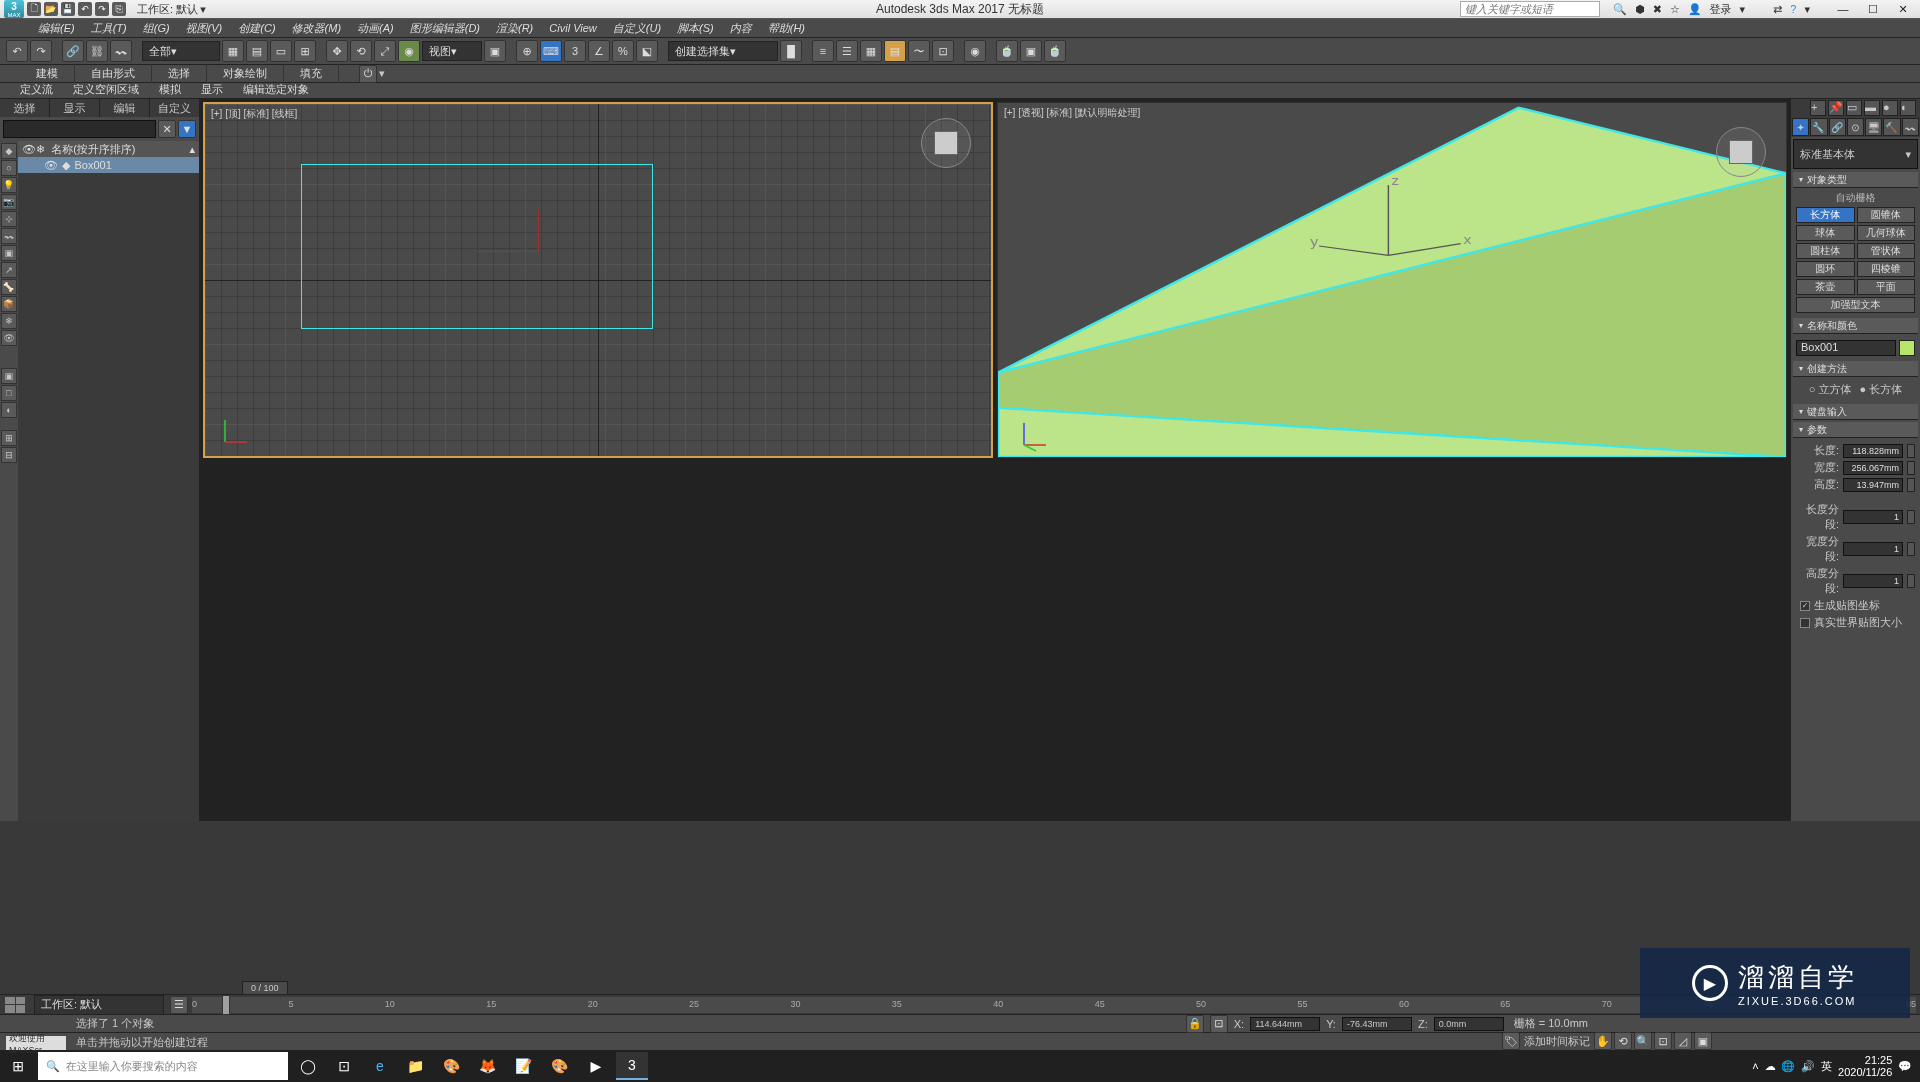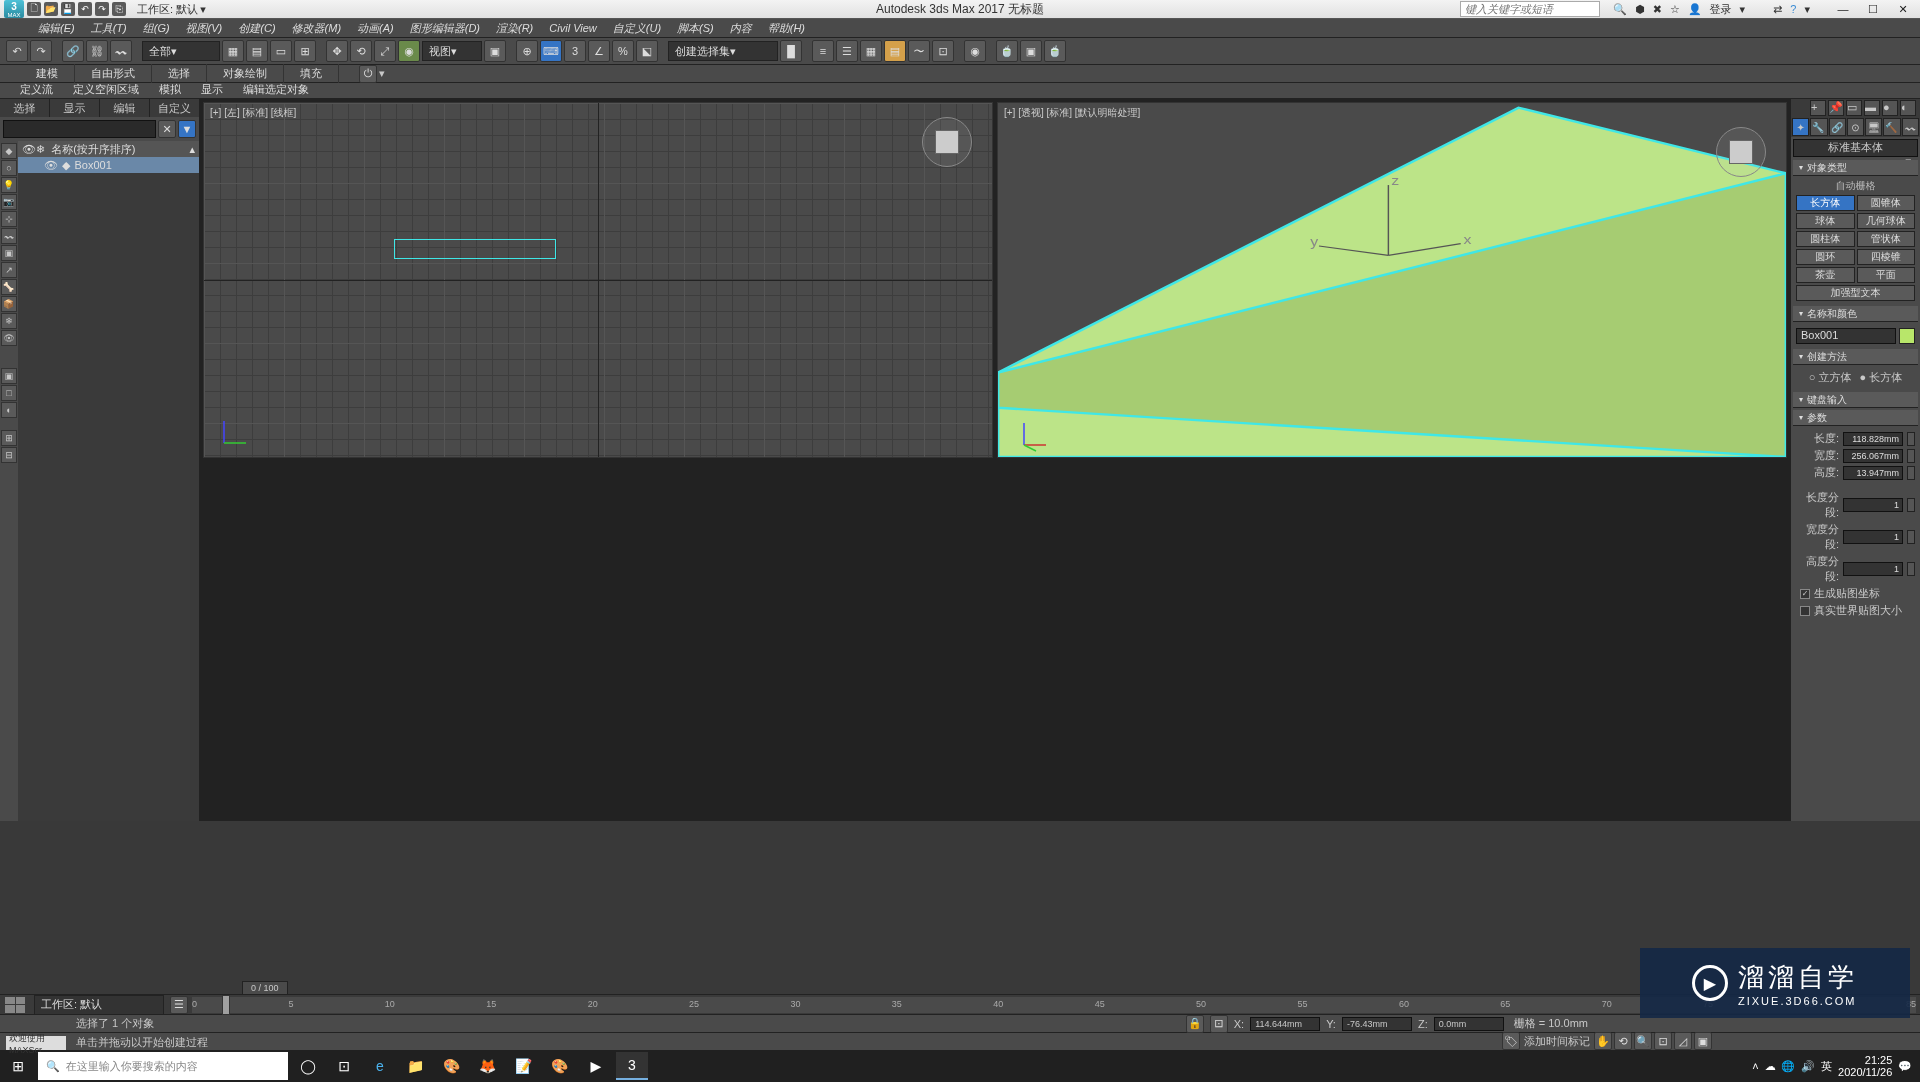--- a/index.html
+++ b/index.html
@@ -66,21 +66,21 @@
 .viewcube .cube { width: 24px; height: 24px; background: #ccc; border: 1px solid #666; }
 .persp-view { background: #4a4a4a; }
 
 
 .cmd-panel { width: 130px; background: #4a4a4a; border-left: 1px solid #222; display: flex; flex-direction: column; }
 .cmd-top-icons { height: 18px; background: #3a3a3a; display: flex; gap: 2px; justify-content: flex-end; padding: 1px 4px; }
 .cmd-top-icons .ci { width: 16px; height: 16px; background: #555; border: 1px solid #222; }
 .cmd-tabs { height: 20px; display: flex; gap: 1px; padding: 1px; background: #3a3a3a; }
 .cmd-tabs .ct { flex: 1; background: #555; border: 1px solid #222; display: flex; align-items: center; justify-content: center; font-size: 10px; }
 .cmd-tabs .ct.active { background: #3574c4; }
-.cmd-drop { height: 18px; background: #333; border: 1px solid #111; margin: 2px; display: flex; align-items: center; padding: 0 6px; flex-direction: column; }
+.cmd-drop { height: 18px; background: #333; border: 1px solid #111; margin: 2px; display: flex; align-items: center; padding: 14px 6px; }
 .rollout { margin: 1px 2px; }
 .rollout-header { height: 16px; background: #5a5a5a; border-bottom: 1px solid #222; display: flex; align-items: center; padding: 0 6px; color: #ddd; font-size: 10px; }
 .rollout-header::before { content: "▾"; margin-right: 4px; font-size: 8px; }
 .rollout-body { background: #4a4a4a; padding: 3px; }
 .auto-grid { height: 14px; text-align: center; font-size: 10px; color: #bbb; margin-bottom: 2px; }
 .prim-grid { display: grid; grid-template-columns: 1fr 1fr; gap: 2px; }
 .prim-btn { height: 16px; background: #5a5a5a; border: 1px solid #222; text-align: center; font-size: 10px; color: #ddd; line-height: 14px; }
 .prim-btn.active { background: #3574c4; color: #fff; }
 .name-row { display: flex; gap: 3px; align-items: center; margin-top: 3px; }
 .name-input { flex: 1; height: 16px; background: #333; border: 1px solid #111; color: #ddd; padding: 0 4px; }
@@ -290,38 +290,39 @@
             <span style="margin-right:4px">◆</span>
             <span>Box001</span>
           </div>
         </div>
       </div>
     </div>
   </div>
 
   <div class="viewports">
 
-
-
-    <div class="viewport">
+    <div class="viewport active">
       <div class="grid-bg"></div>
       <div class="axis-h" style="top:50%"></div>
         <div class="axis-v" style="left:50%"></div>
-      <div class="vp-label">[+] [左] [标准] [线框]</div>
-      <div class="wire-box" style="left:190px;top:136px;width:162px;height:20px"></div>
+      <div class="vp-label">[+] [顶] [标准] [线框]</div>
+      <div class="wire-box" style="left:96px;top:60px;width:352px;height:165px"></div>
+      <div style="position:absolute;left:272px;top:106px;width:62px;height:42px;border:1px solid #a03030;border-top:none;border-left:none"></div>
       <div class="viewcube">
           <div class="cube"></div>
         </div>
       <div class="gizmo">
         <svg width="30" height="30">
-            <line x1="4" y1="26" x2="4" y2="4" stroke="#44f" stroke-width="1.5"></line>
-            <line x1="4" y1="26" x2="26" y2="26" stroke="#3c3" stroke-width="1.5"></line>
+            <line x1="4" y1="26" x2="4" y2="4" stroke="#3c3" stroke-width="1.5"></line>
+            <line x1="4" y1="26" x2="26" y2="26" stroke="#c33" stroke-width="1.5"></line>
           </svg>
       </div>
     </div>
+
+
 
     <div class="viewport persp-view">
       <div class="vp-label">[+] [透视] [标准] [默认明暗处理]</div>
       <svg width="100%" height="100%" viewBox="0 0 545 302" preserveAspectRatio="none">
         <polygon points="0,230 360,4 545,60 545,302 0,302" fill="#bce488" stroke="#3fe7e7" stroke-width="2"></polygon>
         <polygon points="0,230 0,260 545,302 545,60" fill="#a6cc72" stroke="#3fe7e7" stroke-width="2"></polygon>
         <line x1="270" y1="130" x2="270" y2="70" stroke="#555"></line>
           <text x="272" y="70" fill="#888" font-size="9">z</text>
         <line x1="270" y1="130" x2="320" y2="120" stroke="#555"></line>
           <text x="322" y="120" fill="#888" font-size="9">x</text>

